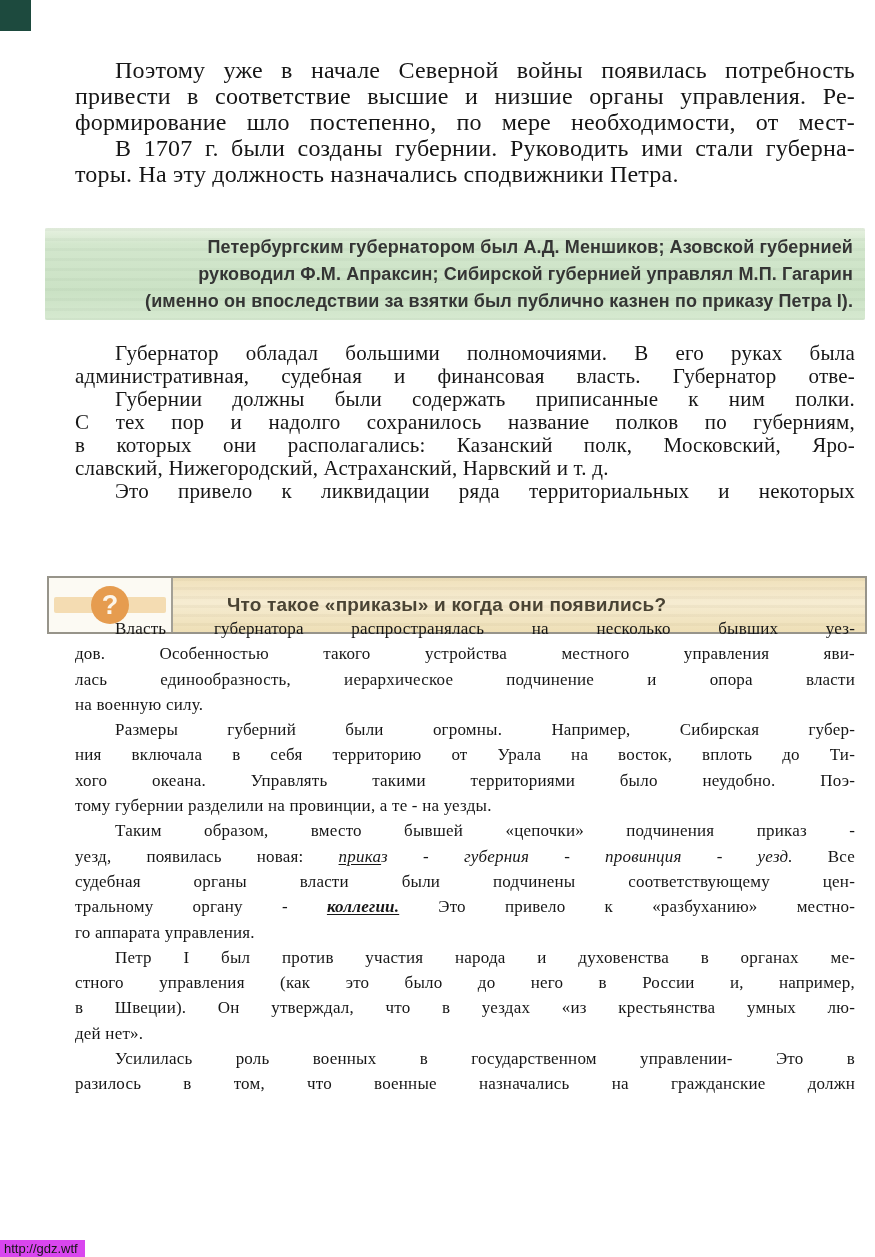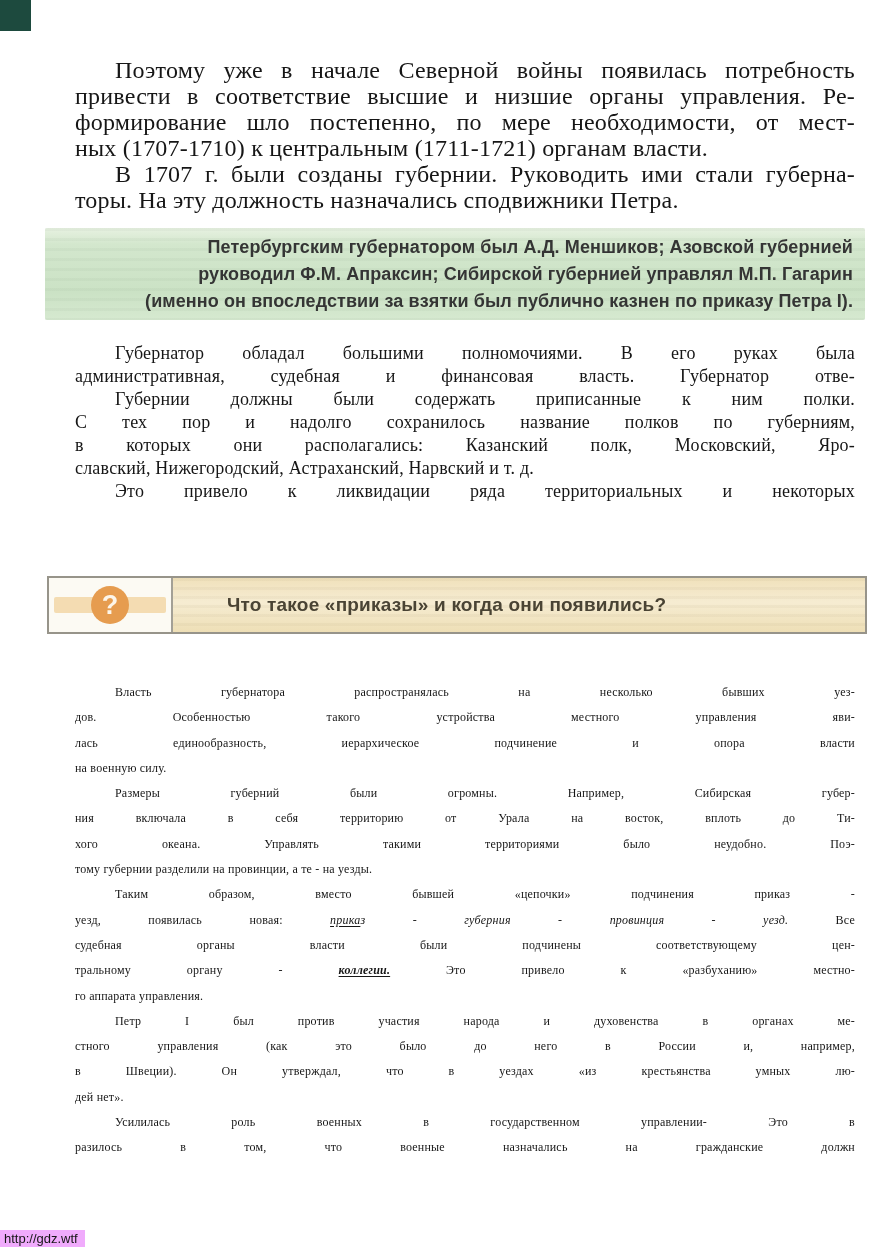--- a/index.html
+++ b/index.html
@@ -13,22 +13,22 @@
   }
   .corner-mark{
     position:absolute;top:0;left:0;width:31px;height:31px;
     background:#1d4a3e;
   }
   
   .text-group{
     position:absolute;left:75px;width:780px;
   }
   .group1{top:57px;font-size:24px;line-height:26px;letter-spacing:.2px;}
-  .group2{top:342px;font-size:18px;line-height:23px;letter-spacing:.2px;}
-  .group3{top:680px;font-size:12px;line-height:25.3px;letter-spacing:.2px;}
+  .group2{top:342px;font-size:21px;line-height:23px;letter-spacing:.2px;}
+  .group3{top:616px;font-size:17px;line-height:25.3px;letter-spacing:.2px;}
   .para{margin:0;}
   .line{
     text-align:justify;
     -moz-text-align-last:justify;
     text-align-last:justify;
     white-space:normal;
   }
   .line.indent{padding-left:40px;}
   .line.lastline{-moz-text-align-last:left;text-align-last:left;}
   .seg-i{font-style:italic;}
@@ -84,40 +84,39 @@
   .q-text-pane::after{
     content:"";position:absolute;inset:0;pointer-events:none;
     background:repeating-linear-gradient(180deg,rgba(120,100,60,.05) 0 3px,transparent 3px 9px);
   }
   .q-text{
     font-family:"Liberation Sans","DejaVu Sans",sans-serif;
     font-size:19px;font-weight:bold;color:#494334;letter-spacing:.2px;
   }
   
   .watermark{
-    position:absolute;left:0;bottom:10px;
-    background:#f0abfc;color:#151515;
+    position:absolute;left:0;bottom:0;
+    background:#d946ef;color:#151515;
     font-family:"Liberation Sans","DejaVu Sans",sans-serif;
     font-size:13px;line-height:15px;
     padding:1px 7px 1px 4px;
   }
 </style>
 </head>
 <body>
 
 <div class="page">
 
   <div class="corner-mark"></div>
 
   <div class="text-group group1">
       <div class="para">
         <div class="line indent">Поэтому уже в начале Северной войны появилась потребность</div>
         <div class="line">привести в соответствие высшие и низшие органы управления. Ре-</div>
         <div class="line">формирование шло постепенно, по мере необходимости, от мест-</div>
-        <div class="line lastline">ных (1707-1710) к центральным (1711-1721) органам власти.</div>
       </div>
       <div class="para">
         <div class="line indent">В 1707 г. были созданы губернии. Руководить ими стали губерна-</div>
         <div class="line lastline">торы. На эту должность назначались сподвижники Петра.</div>
       </div>
     </div>
 
   <div class="hl-box">
     <div class="hl-text">
         <div class="hl-line">Петербургским губернатором был А.Д. Меншиков; Азовской губернией</div>

